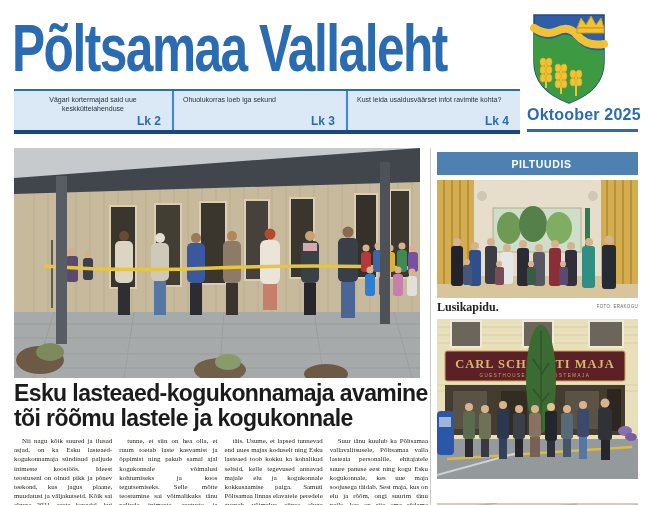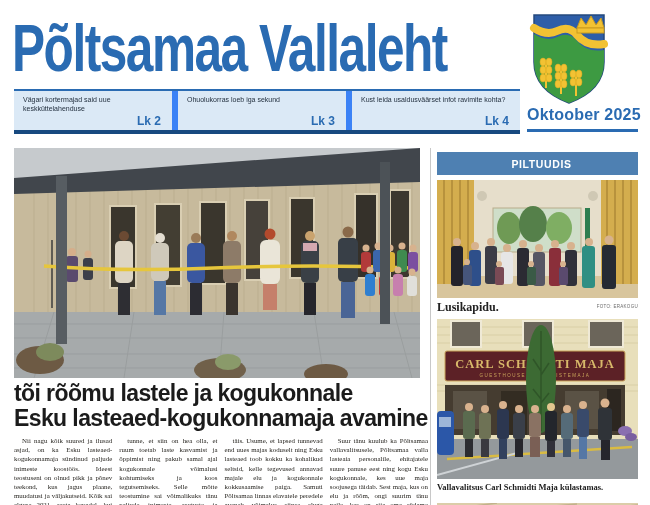--- a/index.html
+++ b/index.html
@@ -23,22 +23,22 @@
   }
   .date-rule{position:absolute;left:527px;top:129px;width:111px;height:3px;background:var(--blue);}
 
   
   .teaser-bar{
     position:absolute;left:14px;top:89px;width:506px;height:45px;
     background:var(--lightblue);border-top:2px solid var(--blue);
     border-bottom:4px solid var(--navy);display:flex;
   }
   .teaser{position:relative;padding:4px 9px 3px 9px;height:100%;}
-  .teaser + .teaser{border-left:6px solid #3b82f6;}
-  .teaser:nth-child(1){width:158px;}
+  .teaser + .teaser{border-left:2px solid #3b82f6;}
+  .teaser:nth-child(1){width:158px;text-align:center;}
   .teaser:nth-child(2){width:174px;}
   .teaser:nth-child(3){width:174px;}
   .teaser-text{font-size:7px;line-height:1.3;color:#1e2b3a;font-weight:500;}
   .teaser-lk{position:absolute;right:11px;bottom:2px;font-size:12px;font-weight:700;color:var(--blue);}
 
   
   .main-photo{position:absolute;left:14px;top:148px;width:406px;height:230px;overflow:hidden;}
   .headline{
     position:absolute;left:14px;top:381px;width:418px;
     font-size:23px;line-height:24.5px;font-weight:700;color:var(--ink);letter-spacing:-.6px;
@@ -215,22 +215,22 @@
         <ellipse cx="26" cy="212" rx="24" ry="14" fill="#6d5a44"></ellipse>
           <ellipse cx="36" cy="204" rx="14" ry="9" fill="#7d8a5c"></ellipse>
         <ellipse cx="206" cy="222" rx="26" ry="12" fill="#70604a"></ellipse>
           <ellipse cx="214" cy="214" rx="13" ry="8" fill="#8a9a6a"></ellipse>
         <ellipse cx="312" cy="226" rx="22" ry="10" fill="#6d5a44"></ellipse>
       </g>
     </svg>
   </div>
 
   <div class="headline">
+    <div>Esku lasteaed-kogukonnamaja avamine</div>
     <div>tõi rõõmu lastele ja kogukonnale</div>
-    <div>Esku lasteaed-kogukonnamaja avamine</div>
   </div>
 
   <div class="body-cols">
     <div class="body-col">Nii nagu kõik suured ja ilusad asjad, on ka Esku lasteaed-kogukonnamaja sündinud paljude inimeste koostöös. Ideest teostuseni on olnud pikk ja põnev teekond, kus jagus plaane, muudatusi ja väljakutseid. Kõik sai alguse 2021. aasta kevadel, kui valmis esimene eskiisprojekt ja kogukond kaasa rääkima kutsuti.</div>
     <div class="body-col">tunne, et siin on hea olla, et ruum toetab laste kasvamist ja õppimist ning pakub samal ajal kogukonnale võimalusi kohtumiseks ja koos tegutsemiseks. Selle mõtte teostumine sai võimalikuks tänu paljude inimeste, asutuste ja partnerorganisatsioonide koostööle. Suur tänu kõigile, kes kaasa mõtlesid.</div>
     <div class="body-col">täis. Usume, et lapsed tunnevad end uues majas koduselt ning Esku lasteaed toob kokku ka kohalikud seltsid, kelle tegevused annavad majale elu ja kogukonnale kokkusaamise paiga. Samuti Põltsamaa linnas elavatele peredele avaneb võimalus siinse eluga tutvuda.</div>
     <div class="body-col">Suur tänu kuulub ka Põltsamaa vallavalitsusele, Põltsamaa valla lasteaia personalile, ehitajatele suure panuse eest ning kogu Esku kogukonnale, kes uue maja soojusega täidab. Sest maja, kus on elu ja rõõm, ongi suurim tänu neile, kes on siia oma südame jätnud.</div>
   </div>
 
   <div class="v-divider"></div>
@@ -353,21 +353,20 @@
         <circle cx="168" cy="84" r="4.5" fill="#d9b28e"></circle>
           <rect x="161" y="89" width="14" height="32" rx="3" fill="#2f3338"></rect>
           <rect x="164" y="121" width="9" height="20" fill="#26262c"></rect>
       </g>
       <g>
         <ellipse cx="188" cy="112" rx="7" ry="5" fill="#8a6fb0"></ellipse>
         <ellipse cx="194" cy="118" rx="6" ry="4" fill="#7a5fa0"></ellipse>
       </g>
     </svg>
   </div>
-  <div class="sb-cap2">Vallavalitsus Carl Schmidti Maja külastamas.</div>
 
   <div class="sb-photo3">
     <svg width="201" height="8" viewBox="0 0 201 8">
       <rect width="201" height="8" fill="#dbcda9"></rect>
       <path d="M0,8 L60,0 M60,8 L140,1 M140,8 L201,2" stroke="#c2b28c" stroke-width="1.5" fill="none"></path>
     </svg>
   </div>
 
 </div>
 

